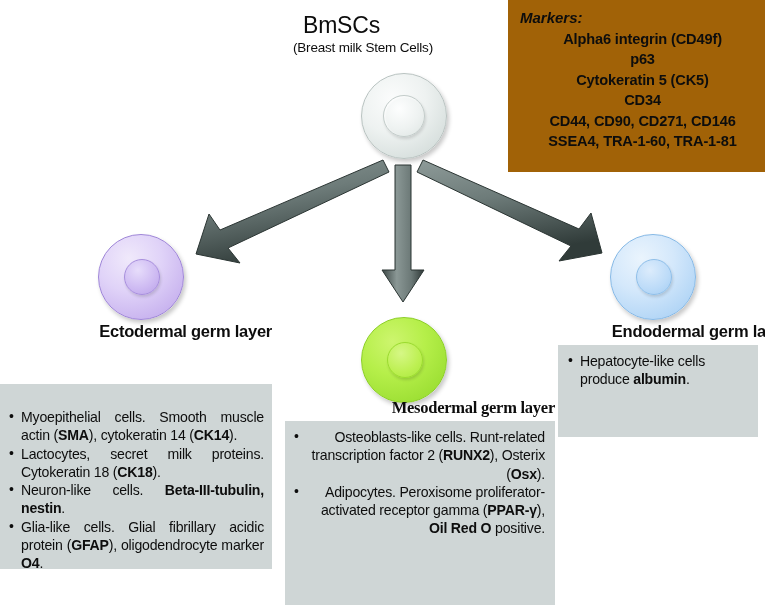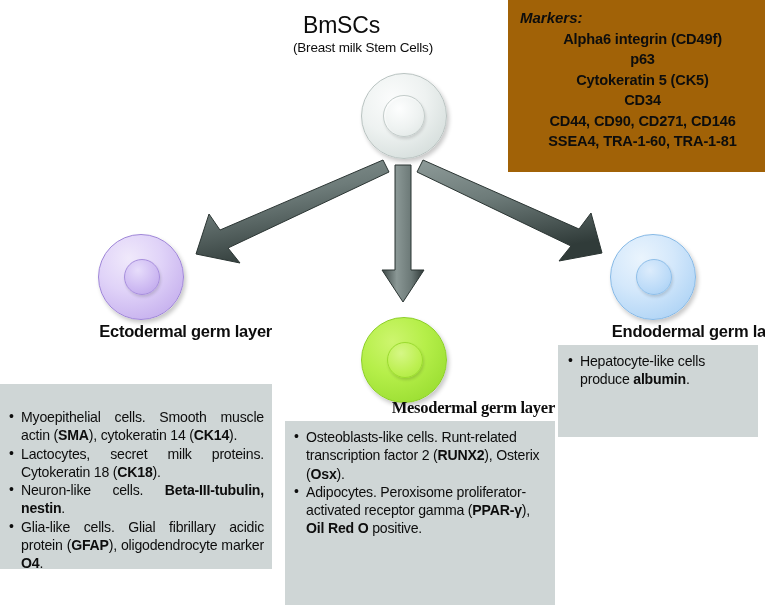--- a/index.html
+++ b/index.html
@@ -64,21 +64,21 @@
   
   .txt-box{position:absolute;background:#cfd6d6;box-sizing:border-box;}
   .txt-box ul{margin:0;padding:0;list-style:none;}
   .txt-box li{position:relative;padding-left:14px;font-size:14.1px;line-height:18.3px;
       letter-spacing:-0.2px;margin-bottom:0px;}
   .txt-box li:before{content:"\2022";position:absolute;left:2px;top:-1px;font-size:14px;}
   .txt-box b{font-weight:bold;}
 
   #box-ecto{left:0px;top:345px;width:272px;height:185px;padding:24px 8px 6px 7px;margin-top:39px;}
   #box-ecto li{text-align:justify;}
-  #box-meso{left:285px;top:421px;width:270px;height:184px;padding:7px 10px 6px 7px;}
+  #box-meso{left:285px;top:421px;width:270px;height:184px;padding:7px 10px 6px 7px;text-align:right;}
   #box-endo{left:558px;top:345px;width:200px;height:92px;padding:7px 8px 6px 8px;}
 </style>
 </head>
 <body>
 
 <div class="stage">
 
   <div id="markers-box">
     <div class="m-title">Markers:</div>
     <div id="markers-list">

